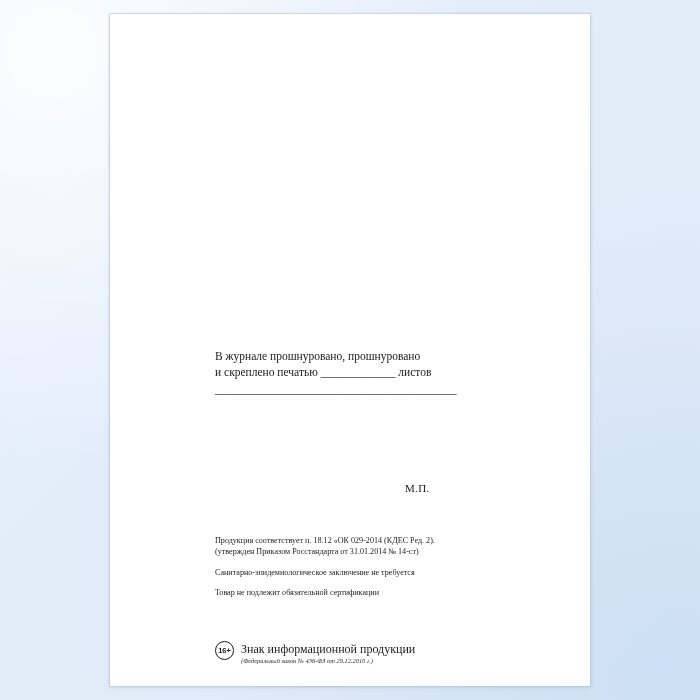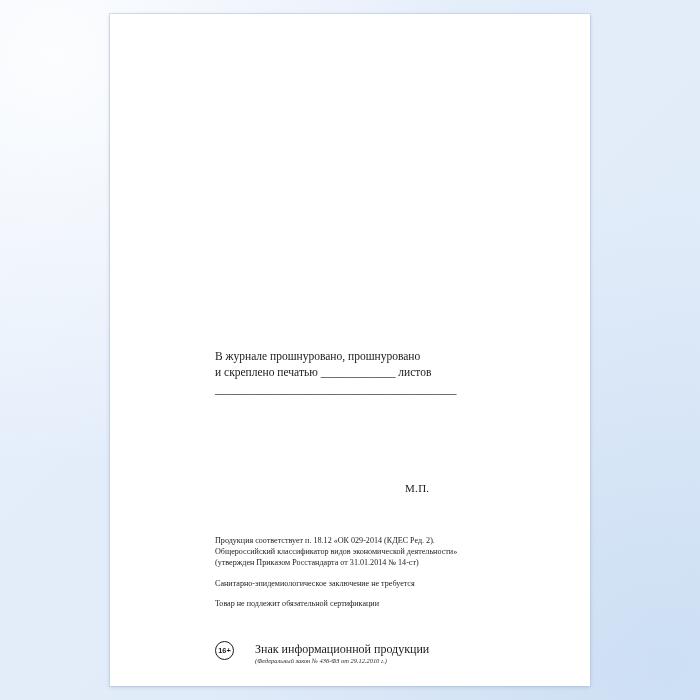--- a/index.html
+++ b/index.html
@@ -82,21 +82,20 @@
     margin-bottom: 11px;
   }
 
   
   .age-row {
     position: absolute;
     left: 105px;
     top: 626px;
     display: flex;
     align-items: flex-start;
-    gap: 14px;
   }
   .age-badge {
     width: 17px;
     height: 17px;
     border: 1.1px solid #1c1c1c;
     border-radius: 50%;
     display: flex;
     align-items: center;
     justify-content: center;
     font-size: 7.4px;
@@ -132,21 +131,20 @@
       <div class="line">В журнале прошнуровано, прошнуровано</div>
       <div class="line">и скреплено печатью _____________ листов</div>
       <div class="line">__________________________________________</div>
     </div>
 
     <div class="mp">М.П.</div>
 
     <div class="legal">
       <div class="para">
         <div>Продукция соответствует п. 18.12 «ОК 029-2014 (КДЕС Ред. 2).</div>
-        <div>Общероссийский классификатор видов экономической деятельности»</div>
         <div class="italic">(утвержден Приказом Росстандарта от 31.01.2014 № 14-ст)</div>
       </div>
       <div class="single">Санитарно-эпидемиологическое заключение не требуется</div>
       <div class="single">Товар не подлежит обязательной сертификации</div>
     </div>
 
     <div class="age-row">
       <div class="age-badge">16+</div>
       <div class="age-text">
         <div class="t1">Знак информационной продукции</div>

